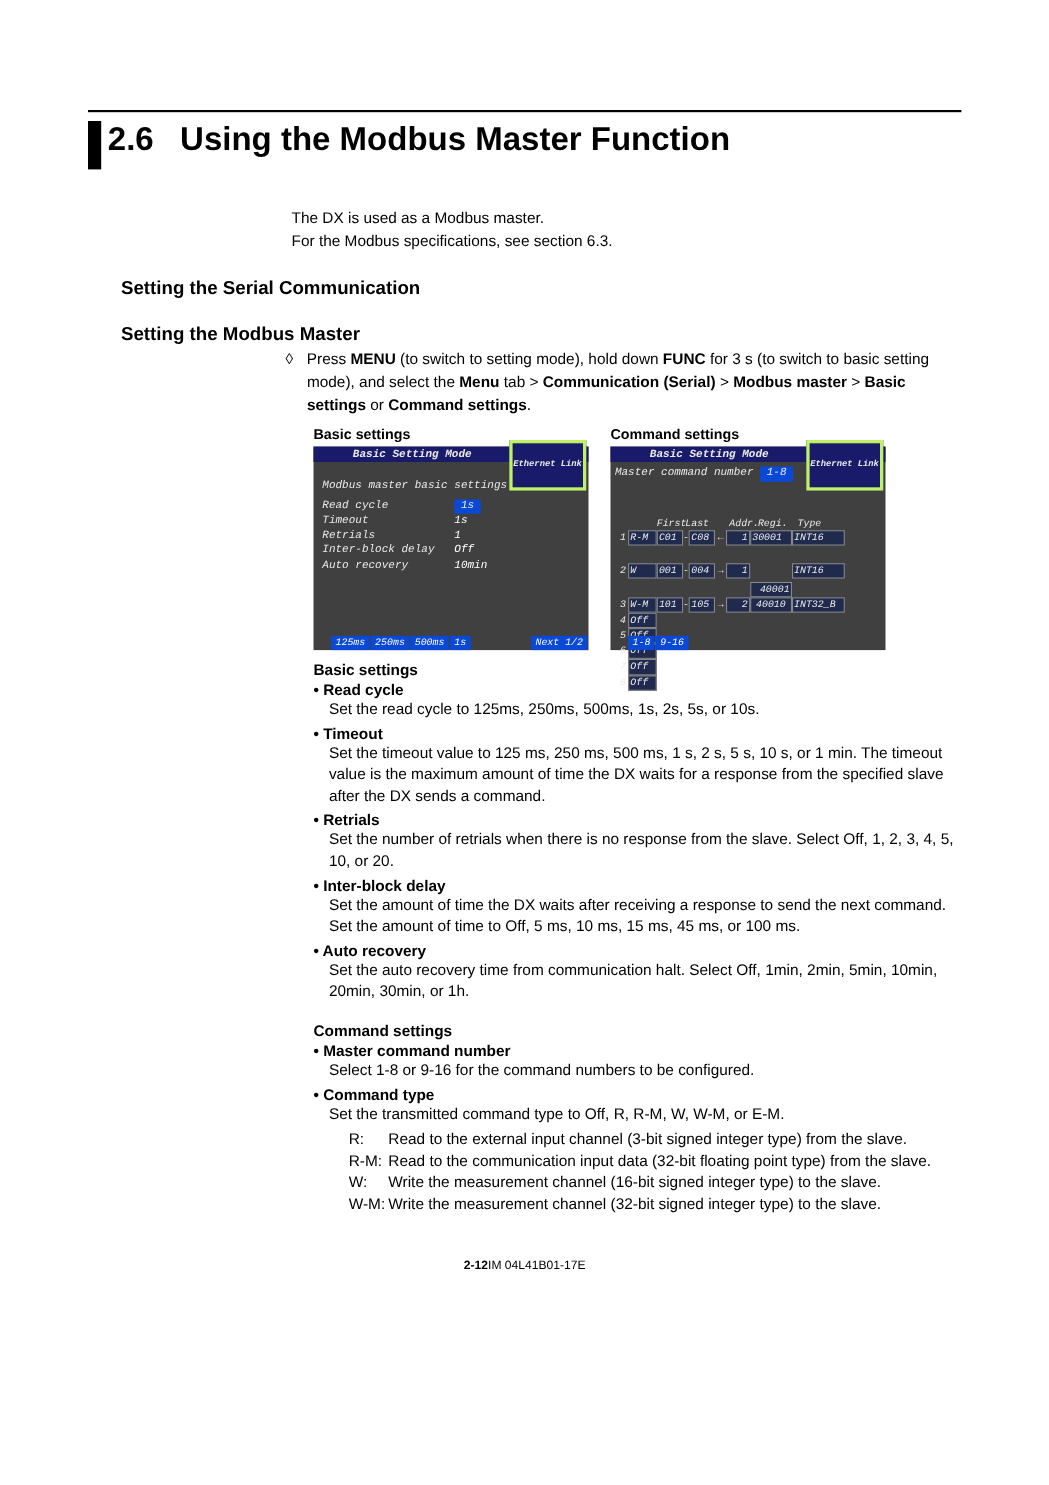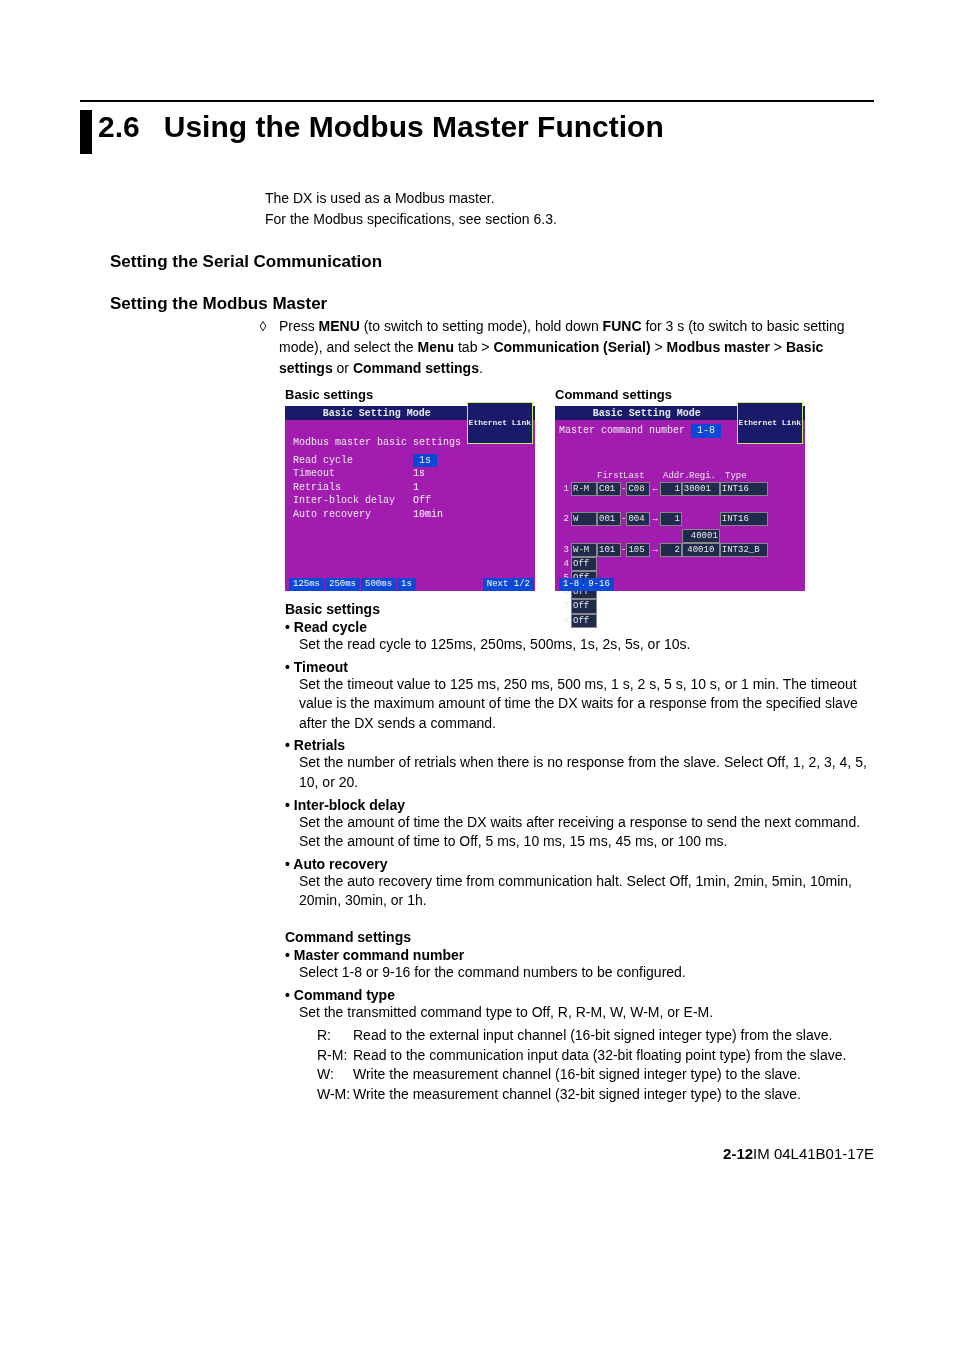--- a/index.html
+++ b/index.html
@@ -76,56 +76,57 @@
   }
   .screen-col { width: 250px; }
   .cap {
     font-size: 13px;
     font-weight: bold;
     margin-bottom: 4px;
   }
   .screen {
     width: 250px;
     height: 185px;
-    background: #a21caf;
+    background: #404040;
     font-family: "Courier New", monospace;
     font-size: 10px;
     color: #eaeaea;
     position: relative;
+    font-style: italic;
   }
   .scr-titlebar {
     height: 14px;
     background: #1a1a6a;
     display: flex;
     justify-content: space-between;
     align-items: center;
     padding: 0 2px;
     font-weight: bold;
     font-size: 10px;
   }
   .scr-titlebar .t { flex: 1; text-align: center; }
   .scr-titlebar .link {
     background: #1a1a6a;
     font-size: 8px;
     line-height: 1;
-    border: 1px solid #bef264;
+    border: 3px solid #bef264;
     padding: 16px 1px;
     margin-top: 20px;
   }
   .scr-body {
     padding: 16px 8px;
     line-height: 1.35;
   }
   .scr-row { display: flex; }
   .scr-row .lab { width: 120px; }
   .scr-row .val { color: #fff; }
   .scr-hi { background: #0a48d6; padding: 0 6px; display:inline-block;}
   .scr-footer {
     position: absolute;
-    bottom: 0; left: 4px; right: 0;
+    bottom: 0; left: 16px; right: 0;
     height: 13px;
     display: flex;
   }
   .scr-footer .fbtn {
     background: #0a48d6;
     color: #fff;
     font-size: 9px;
     padding: 0 4px;
     margin-right: 1px;
     line-height: 13px;
@@ -168,23 +169,23 @@
   }
   .cmd-type-list {
     margin: 2px 0 0 32px;
     font-size: 14px;
     line-height: 1.4;
   }
   .cmd-type-list .row { display: flex; }
   .cmd-type-list .k { width: 36px; }
   .footer {
     display:flex;
-    justify-content: flex-end;
+    justify-content: center;
     margin-top: 40px;
-    font-size: 15px;
+    font-size: 11px;
   }
   .footer .pn { font-weight: bold; }
 </style>
 </head>
 <body>
 
 <div class="page">
   <div class="title-rule"></div>
   <div class="section-title">
     <div class="section-num-box"></div>
@@ -350,21 +351,21 @@
     </ul>
 
   <div class="content-h" style="margin-top:18px;">Command settings</div>
   <ul class="bullets" id="cmd-bullets">
       <li><span class="bl">Master command number</span><span class="desc">Select 1-8 or 9-16 for the command numbers to be configured.</span></li>
       <li><span class="bl">Command type</span><span class="desc">Set the transmitted command type to Off, R, R-M, W, W-M, or E-M.</span></li>
     </ul>
   <div class="cmd-type-list" id="cmd-types" style="margin-left:237px;">
       <div class="row">
         <span class="k">R:</span>
-        <span>Read to the external input channel (16-bit signed integer type) from the slave.</span>
+        <span>Read to the external input channel (3-bit signed integer type) from the slave.</span>
       </div>
       <div class="row">
         <span class="k">R-M:</span>
         <span>Read to the communication input data (32-bit floating point type) from the slave.</span>
       </div>
       <div class="row">
         <span class="k">W:</span>
         <span>Write the measurement channel (16-bit signed integer type) to the slave.</span>
       </div>
       <div class="row">

